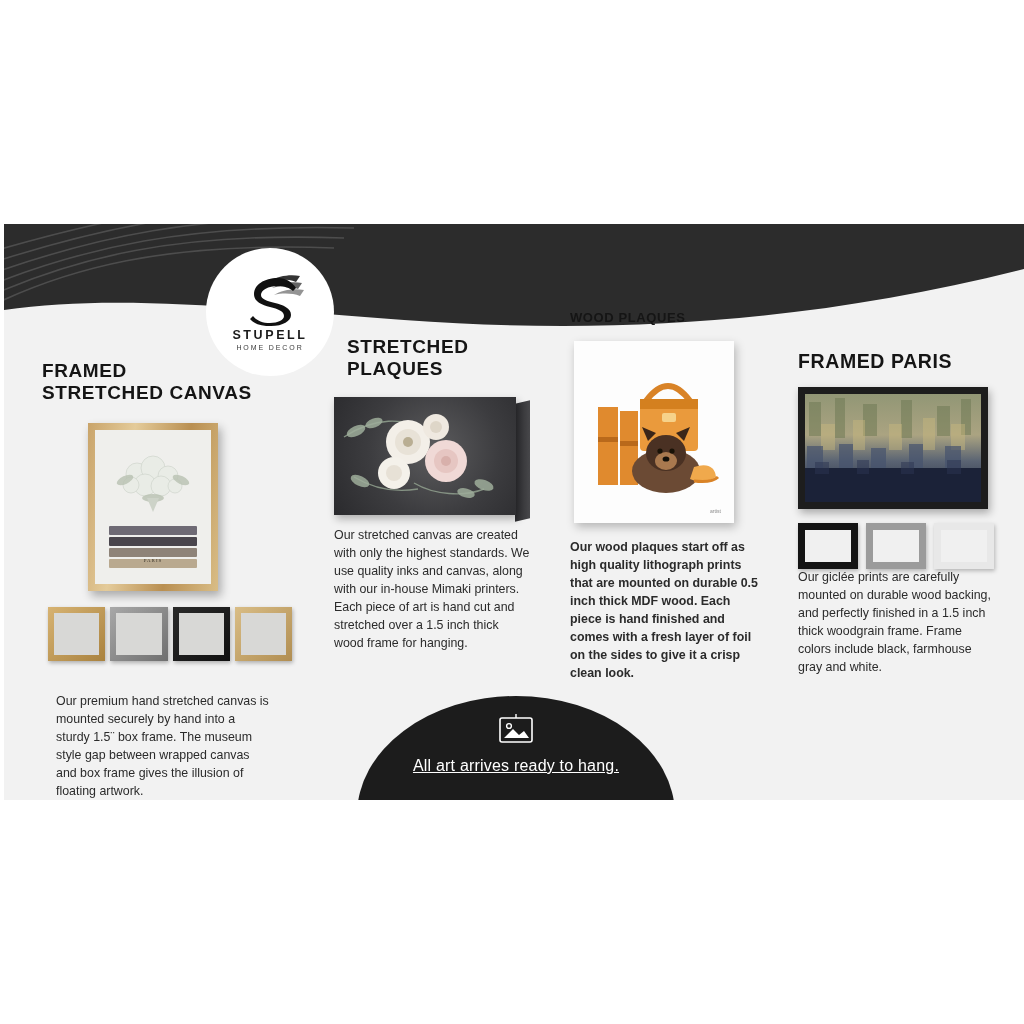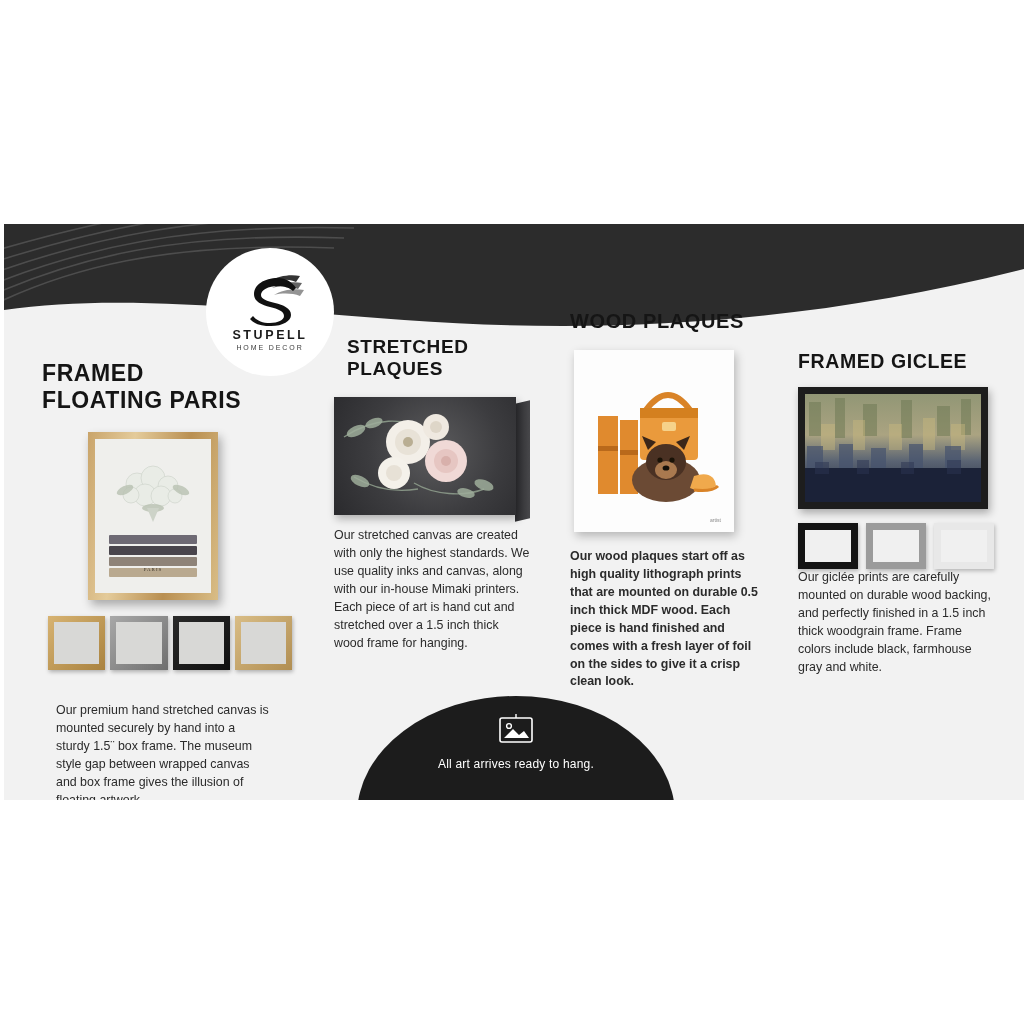--- a/index.html
+++ b/index.html
@@ -73,21 +73,21 @@
     font-size: 19.5px;
   }
   .col-body {
     font-size: 12.4px;
     line-height: 1.45;
     color: #2b2b2b;
   }
 
   
   .col1 { left: 38px; top: 136px; width: 250px; }
-  .col1 .col-title { font-size: 23px; }
+  .col1 .col-title { font-size: 19px; }
   .col1-art {
     position: relative;
     margin: 18px 0 0 46px;
     width: 130px;
     height: 168px;
   }
   .ff-frame {
     position: absolute; inset: 0;
     background: linear-gradient(100deg,#c9a46a 0%,#e4cb9a 30%,#b98f51 65%,#d9bd86 100%);
     padding: 7px;
@@ -204,23 +204,24 @@
     z-index: 5;
   }
   .arc-inner {
     position: absolute;
     left: 0; right: 0; top: 0;
     text-align: center;
     color: #ffffff;
   }
   .arc-icon { margin-top: 17px; }
   .arc-text {
-    font-size: 12px;
+    font-size: 16px;
     margin-top: 8px;
     letter-spacing: .2px;
+    text-decoration: underline;
   }
 </style>
 </head>
 <body>
 
 <div class="infographic">
 
   <div class="top-band">
     <svg width="1024" height="110" viewBox="0 0 1024 110" xmlns="http://www.w3.org/2000/svg">
       <defs>
@@ -250,21 +251,21 @@
         <path d="M70,16 C60,14 48,16 40,21 C48,19 58,19 66,22 Z" opacity=".45"></path>
       </g>
     </svg>
     <div class="logo-name">STUPELL</div>
     <div class="logo-sub">HOME DECOR</div>
   </div>
 
   <div class="col col1">
     <div class="col-title">
       <div>FRAMED</div>
-      <div>FLOATING PARIS</div>
+      <div>STRETCHED CANVAS</div>
     </div>
 
     <div class="col1-art">
       <div class="ff-frame">
         <div class="ff-inner">
           <svg class="bouquet" viewBox="0 0 84 66" xmlns="http://www.w3.org/2000/svg">
             <g fill="#e9ece6" stroke="#cfd4cb" stroke-width=".7">
               <circle cx="26" cy="20" r="11"></circle>
                 <circle cx="42" cy="14" r="12"></circle>
               <circle cx="57" cy="22" r="10"></circle>
@@ -345,21 +346,21 @@
             <circle cx="102" cy="30" r="6" fill="#ded6c8"></circle>
           </g>
         </svg>
       </div>
     </div>
 
     <div class="col-body" style="margin-top:5px;width:196px;">Our stretched canvas are created with only the highest standards. We use quality inks and canvas, along with our in-house Mimaki printers. Each piece of art is hand cut and stretched over a 1.5 inch thick wood frame for hanging.</div>
   </div>
 
   <div class="col col3">
-    <div class="col-title" style="font-size:20px;">
+    <div class="col-title" style="font-size:13px;">
       <div>WOOD PLAQUES</div>
     </div>
 
     <div class="plaque">
       <svg viewBox="0 0 160 182" width="160" height="182" xmlns="http://www.w3.org/2000/svg">
 
         <g fill="#e08a2e">
           <path d="M24,66 h20 v62 h-20 z"></path>
           <path d="M24,128 h20 v16 h-20 z"></path>
           <path d="M46,70 h18 v58 h-18 z"></path>
@@ -391,21 +392,21 @@
         </g>
         <text x="136" y="172" font-size="5" fill="#8a8a8a" font-family="'Liberation Sans',sans-serif">artist</text>
       </svg>
     </div>
 
     <div class="col-body" style="margin-top:16px;width:192px;font-weight:bold;">Our wood plaques start off as high quality lithograph prints that are mounted on durable 0.5 inch thick MDF wood. Each piece is hand finished and comes with a fresh layer of foil on the sides to give it a crisp clean look.</div>
   </div>
 
   <div class="col col4">
     <div class="col-title">
-      <div>FRAMED GICLEE</div>
+      <div>FRAMED PARIS</div>
     </div>
 
     <div class="giclee">
       <div class="giclee-in">
         <svg viewBox="0 0 176 108" width="176" height="108" preserveAspectRatio="none" xmlns="http://www.w3.org/2000/svg">
           <g opacity=".55" fill="#6f7a55">
             <rect x="4" y="8" width="12" height="34"></rect>
               <rect x="30" y="4" width="10" height="40"></rect>
             <rect x="58" y="10" width="14" height="32"></rect>
               <rect x="96" y="6" width="11" height="38"></rect>

